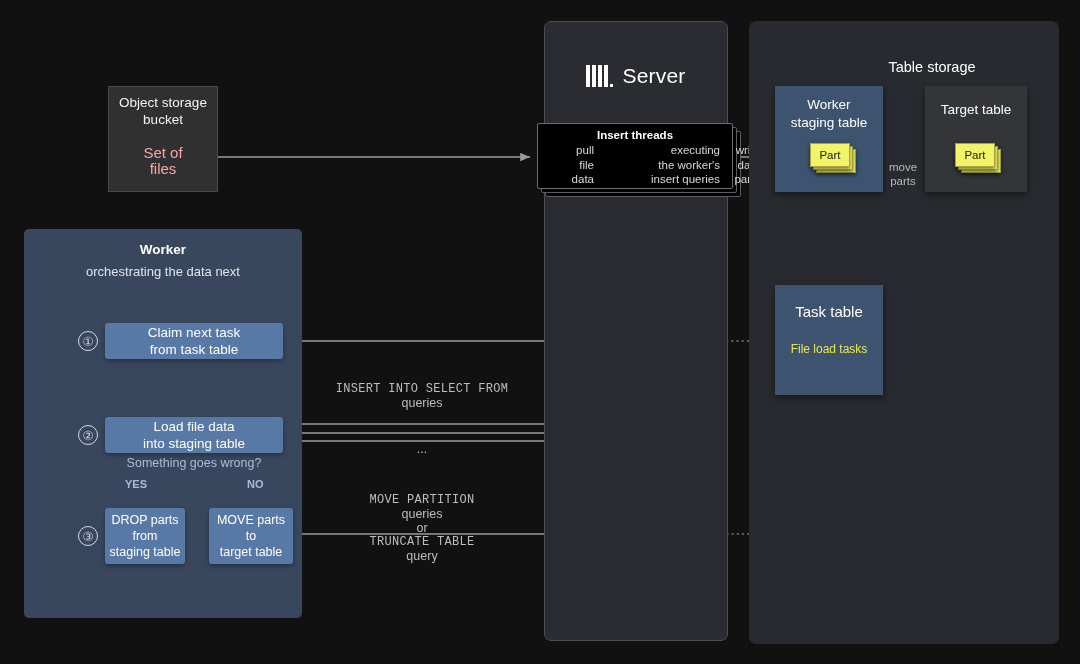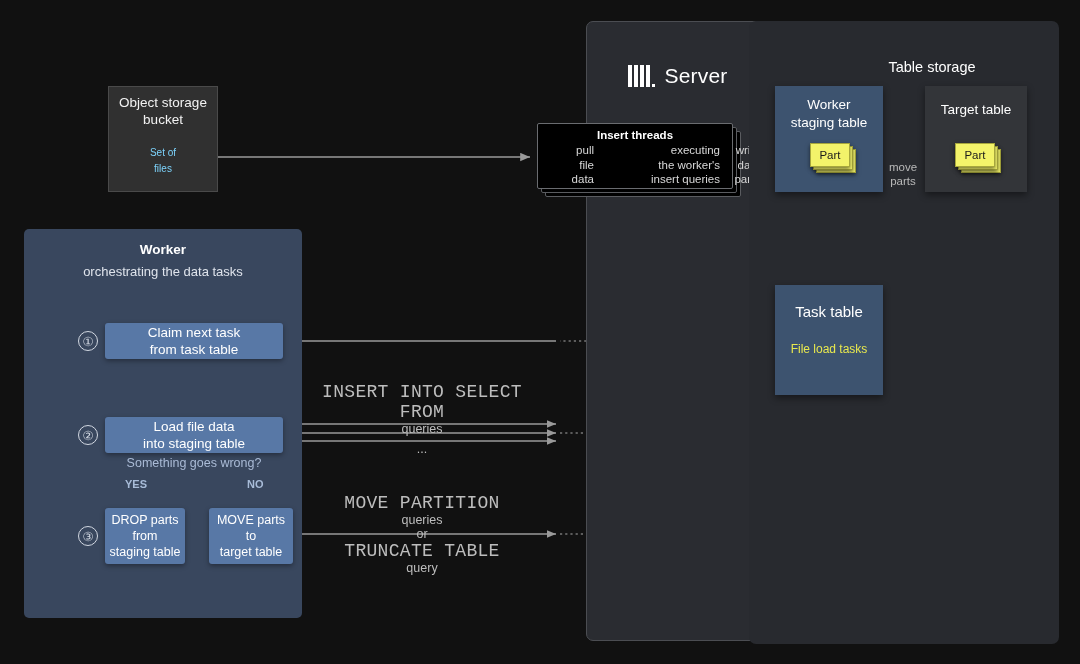--- a/index.html
+++ b/index.html
@@ -27,29 +27,28 @@
     left: 108px; top: 86px; width: 110px; height: 106px;
     background: #303030;
     border: 1px solid #4a4a4a;
   }
   .obj-title {
     position: absolute; left: 0; top: 7px; width: 100%;
     text-align: center; color: #f2f2f2; font-size: 13.5px; line-height: 17px;
   }
   .obj-sub {
     position: absolute; left: 0; top: 58px; width: 100%;
-    text-align: center; color: #7dd3fc; font-size: 10px; line-height: 16px;
+    text-align: center; color: #fca5a5; font-size: 15px; line-height: 16px;
   }
 
   
   #server-panel {
     left: 544px; top: 21px; width: 184px; height: 620px;
     border: 1px solid #4b4d52;
     background: #2a2c31;
-    margin-left: 42px;
   }
   .ch-logo-row {
     position: absolute; left: 0; top: 42px; width: 100%;
     display: flex; align-items: center; justify-content: center; gap: 9px;
   }
   .ch-bars { display: flex; align-items: flex-end; gap: 2.5px; height: 22px; }
   .ch-bars i { display:block; width: 3.4px; height: 22px; background: #ffffff; }
   .ch-bars i.dot { height: 3.4px; }
   .ch-name { color: #ffffff; font-size: 21px; letter-spacing: .2px; }
 
@@ -166,21 +165,21 @@
     text-align: center; color: #aabbd6; font-size: 12.5px;
   }
   .yn {
     position: absolute; font-size: 11px; font-weight: bold; color: #a8bcd8;
   }
   #yes-lbl { left: 125px; top: 478px; }
   #no-lbl  { left: 247px; top: 478px; }
 
   
   .qlabel { position: absolute; text-align: center; }
-  .qmono  { font-family: "Liberation Mono", monospace; color: #bdbdbd; font-size: 18px; letter-spacing: .3px; }
+  .qmono  { font-family: "Liberation Mono", monospace; color: #bdbdbd; font-size: 12px; letter-spacing: .3px; }
   .qsans  { color: #bdbdbd; font-size: 12.5px; }
   #ins-query-lbl { left: 322px; top: 382px; width: 200px; }
   #mv-query-lbl  { left: 322px; top: 493px; width: 200px; }
   #ellipsis-lbl  { left: 322px; top: 442px; width: 200px; color: #bdbdbd; font-size: 12.5px; }
   .move-parts-lbl {
     position: absolute; left: 880px; top: 160px; width: 46px;
     text-align: center; color: #b9b9b9; font-size: 11.5px; line-height: 14px;
   }
 
   svg.wires { position: absolute; left: 0; top: 0; width: 1080px; height: 664px; pointer-events: none; }
@@ -246,21 +245,21 @@
       <span>bucket</span>
     </div>
     <div class="obj-sub">
       <span>Set of</span><br>
       <span>files</span>
     </div>
   </div>
 
   <div class="panel" id="worker-panel">
     <div class="worker-title">Worker</div>
-    <div class="worker-sub">orchestrating the data tasks</div>
+    <div class="worker-sub">orchestrating the data next</div>
   </div>
 
   <div class="circ-num" id="num1">①</div>
   <div class="circ-num" id="num2">②</div>
   <div class="circ-num" id="num3">③</div>
 
   <div class="step-box" id="step1-box">
     <div>
       <span>Claim next task</span><br>
       <span>from task table</span>

